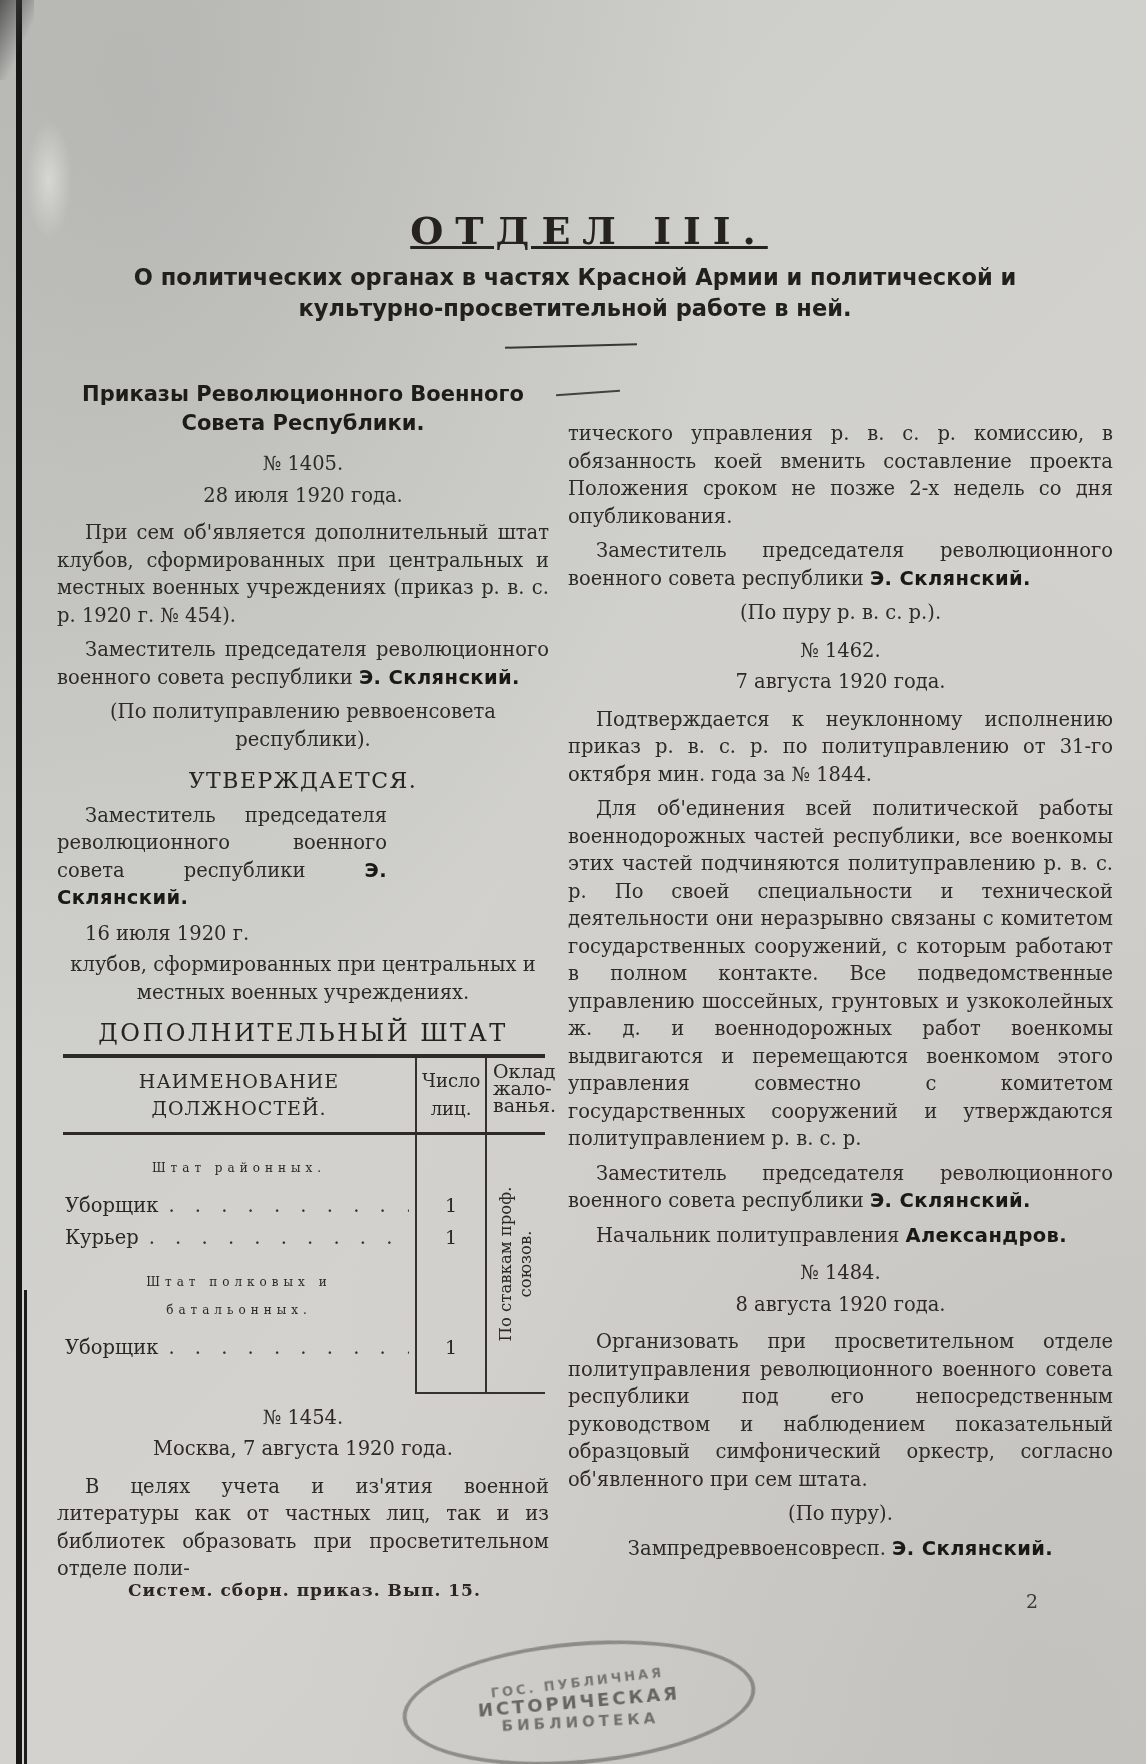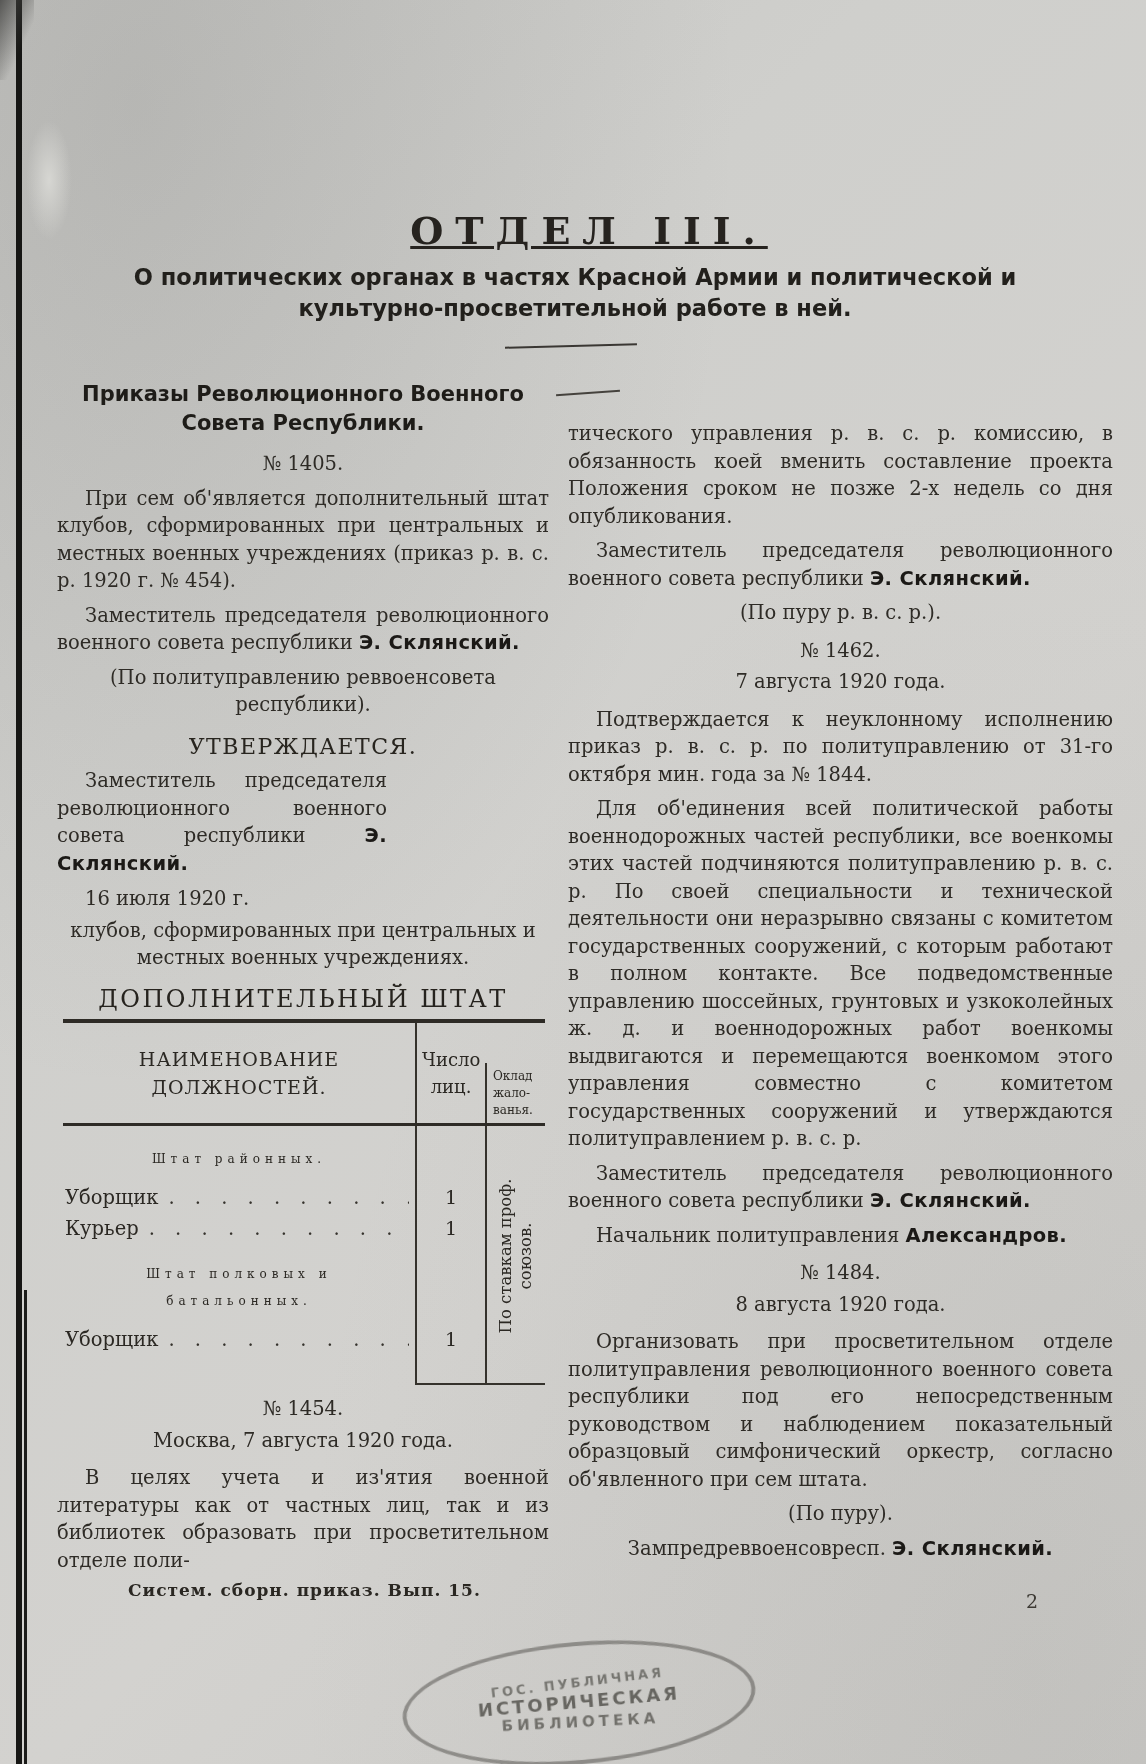--- a/index.html
+++ b/index.html
@@ -47,21 +47,21 @@
   
   .staff-table{margin:6px 0 10px 6px;width:482px;color:#2b2823;}
   .thead{display:grid;grid-template-columns:352px 70px 1fr;
     border-top:4px solid #2e2b26;border-bottom:3px solid #2e2b26;}
   .th-name{display:flex;align-items:center;justify-content:center;text-align:center;
     padding:10px 0 9px;font-size:19px;letter-spacing:1px;}
   .th-name span{display:block;width:220px;}
   .th-count{border-left:2px solid #35322c;display:flex;align-items:center;justify-content:center;
     text-align:center;font-size:18px;padding:4px 20px;}
   .th-count span{display:block;width:58px;}
-  .th-salary{border-left:2px solid #35322c;font-size:12px;line-height:17px;padding:5px 0 4px 6px;margin-top:40px;}
+  .th-salary{border-left:2px solid #35322c;font-size:19px;line-height:17px;padding:5px 0 4px 6px;}
   .th-salary span{display:block;}
   .tbody{display:grid;grid-template-columns:352px 70px 1fr;position:relative;}
   .tbody::after{content:"";position:absolute;left:352px;right:0;bottom:0;height:2px;background:#35322c;}
   .cn{grid-column:1;}
   .cc{grid-column:2;border-left:2px solid #35322c;display:flex;align-items:center;justify-content:center;
     font-size:19px;}
   .csalary{grid-column:3;grid-row:1/7;border-left:2px solid #35322c;position:relative;}
   .rot{position:absolute;top:50%;left:50%;width:160px;transform:translate(-50%,-50%) rotate(-90deg);
     text-align:center;font-size:16.5px;line-height:20px;}
   .sec{text-align:center;letter-spacing:5px;font-size:12px;padding:20px 0 8px;}
@@ -92,20 +92,21 @@
   <div class="gutter-blob"></div>
 
   <h1 class="doc-title">ОТДЕЛ III.</h1>
   <div class="doc-subtitle">О политических органах в частях Красной Армии и политической и культурно-просветительной работе в ней.</div>
   <div class="rule-center"></div>
   <div class="stray-mark"></div>
 
   <div class="col col-left">
     <div class="lc-heading c">Приказы Революционного Военного Совета Республики.</div>
     <div class="c num">№ 1405.</div>
+    <div class="c datec">28 июля 1920 года.</div>
     <p class="j">При сем об'является дополнительный штат клубов, сформированных при центральных и местных военных учреждениях (приказ р. в. с. р. 1920 г. № 454).</p>
     <p class="j"><span>Заместитель председателя революционного военного совета республики</span> <b class="bold-sans">Э. Склянский.</b></p>
     <p class="c">(По политуправлению реввоенсовета республики).</p>
     <div class="c approved">УТВЕРЖДАЕТСЯ.</div>
     <p class="j narrow"><span>Заместитель председателя революционного военного совета республики</span> <b class="bold-sans">Э. Склянский.</b></p>
     <div class="approved-date">16 июля 1920 г.</div>
     <div class="c staff-sub">клубов, сформированных при центральных и местных военных учреждениях.</div>
     <div class="c staff-title">ДОПОЛНИТЕЛЬНЫЙ ШТАТ</div>
 
     <div class="staff-table">

